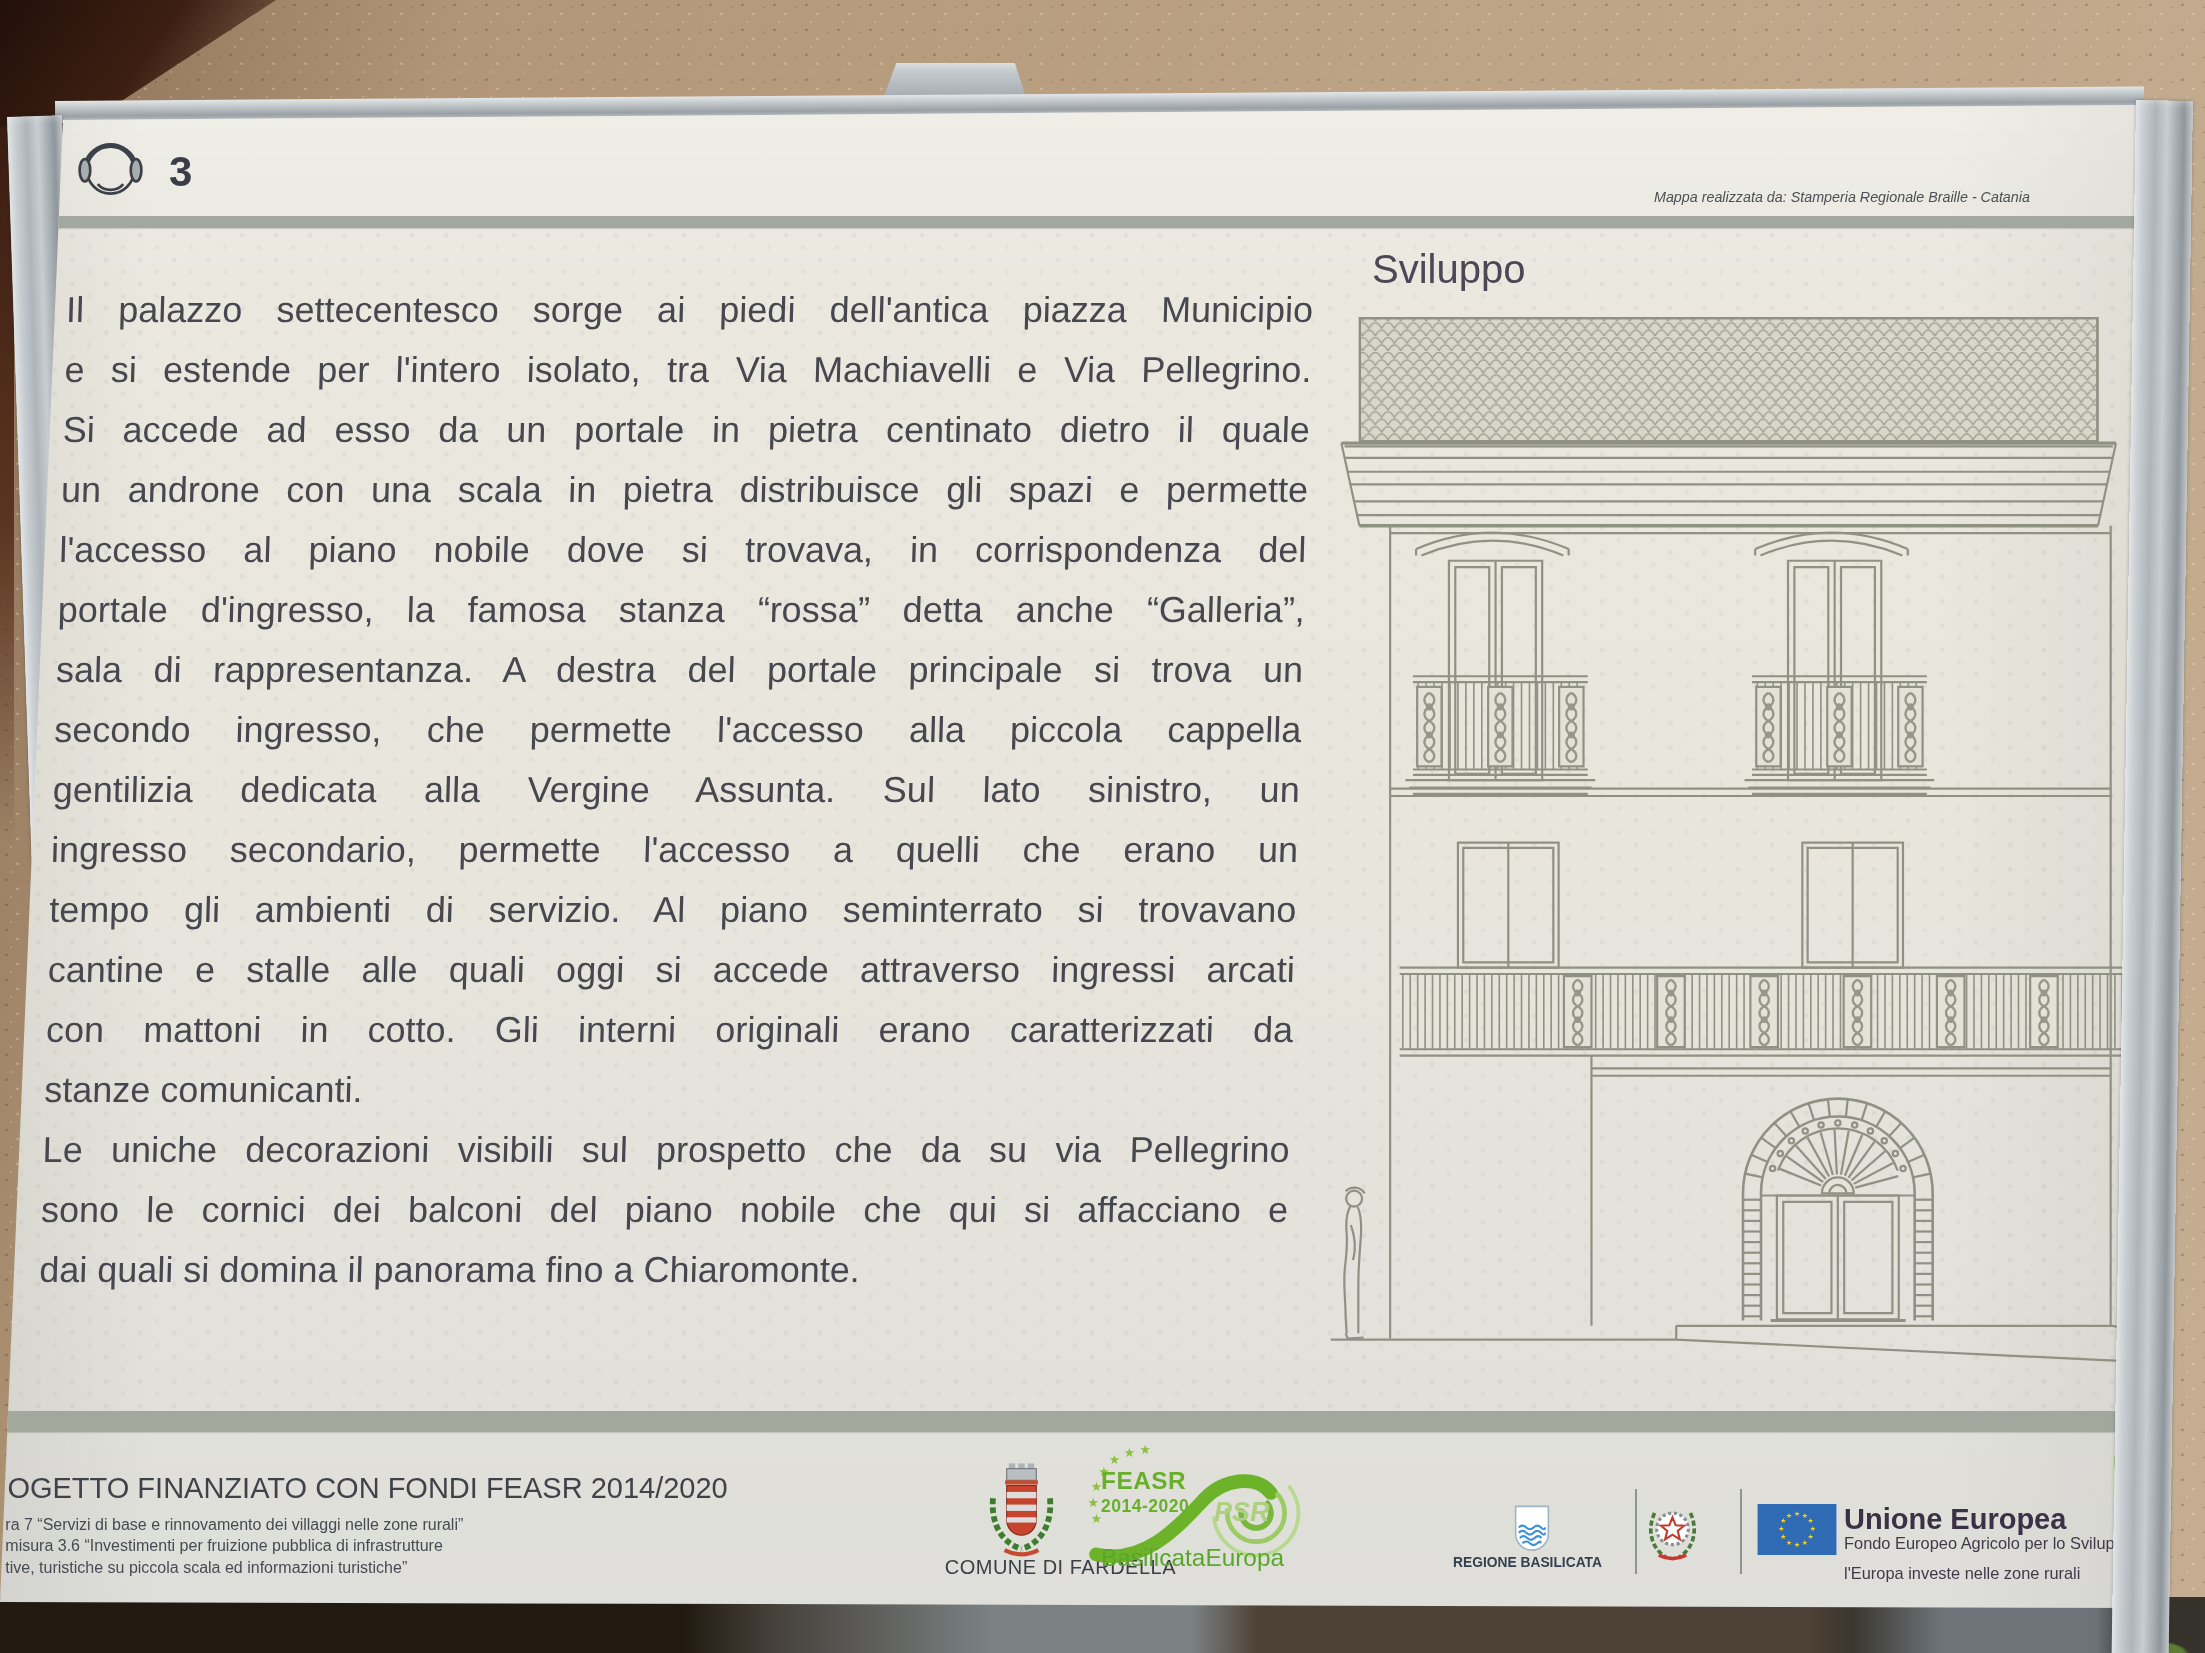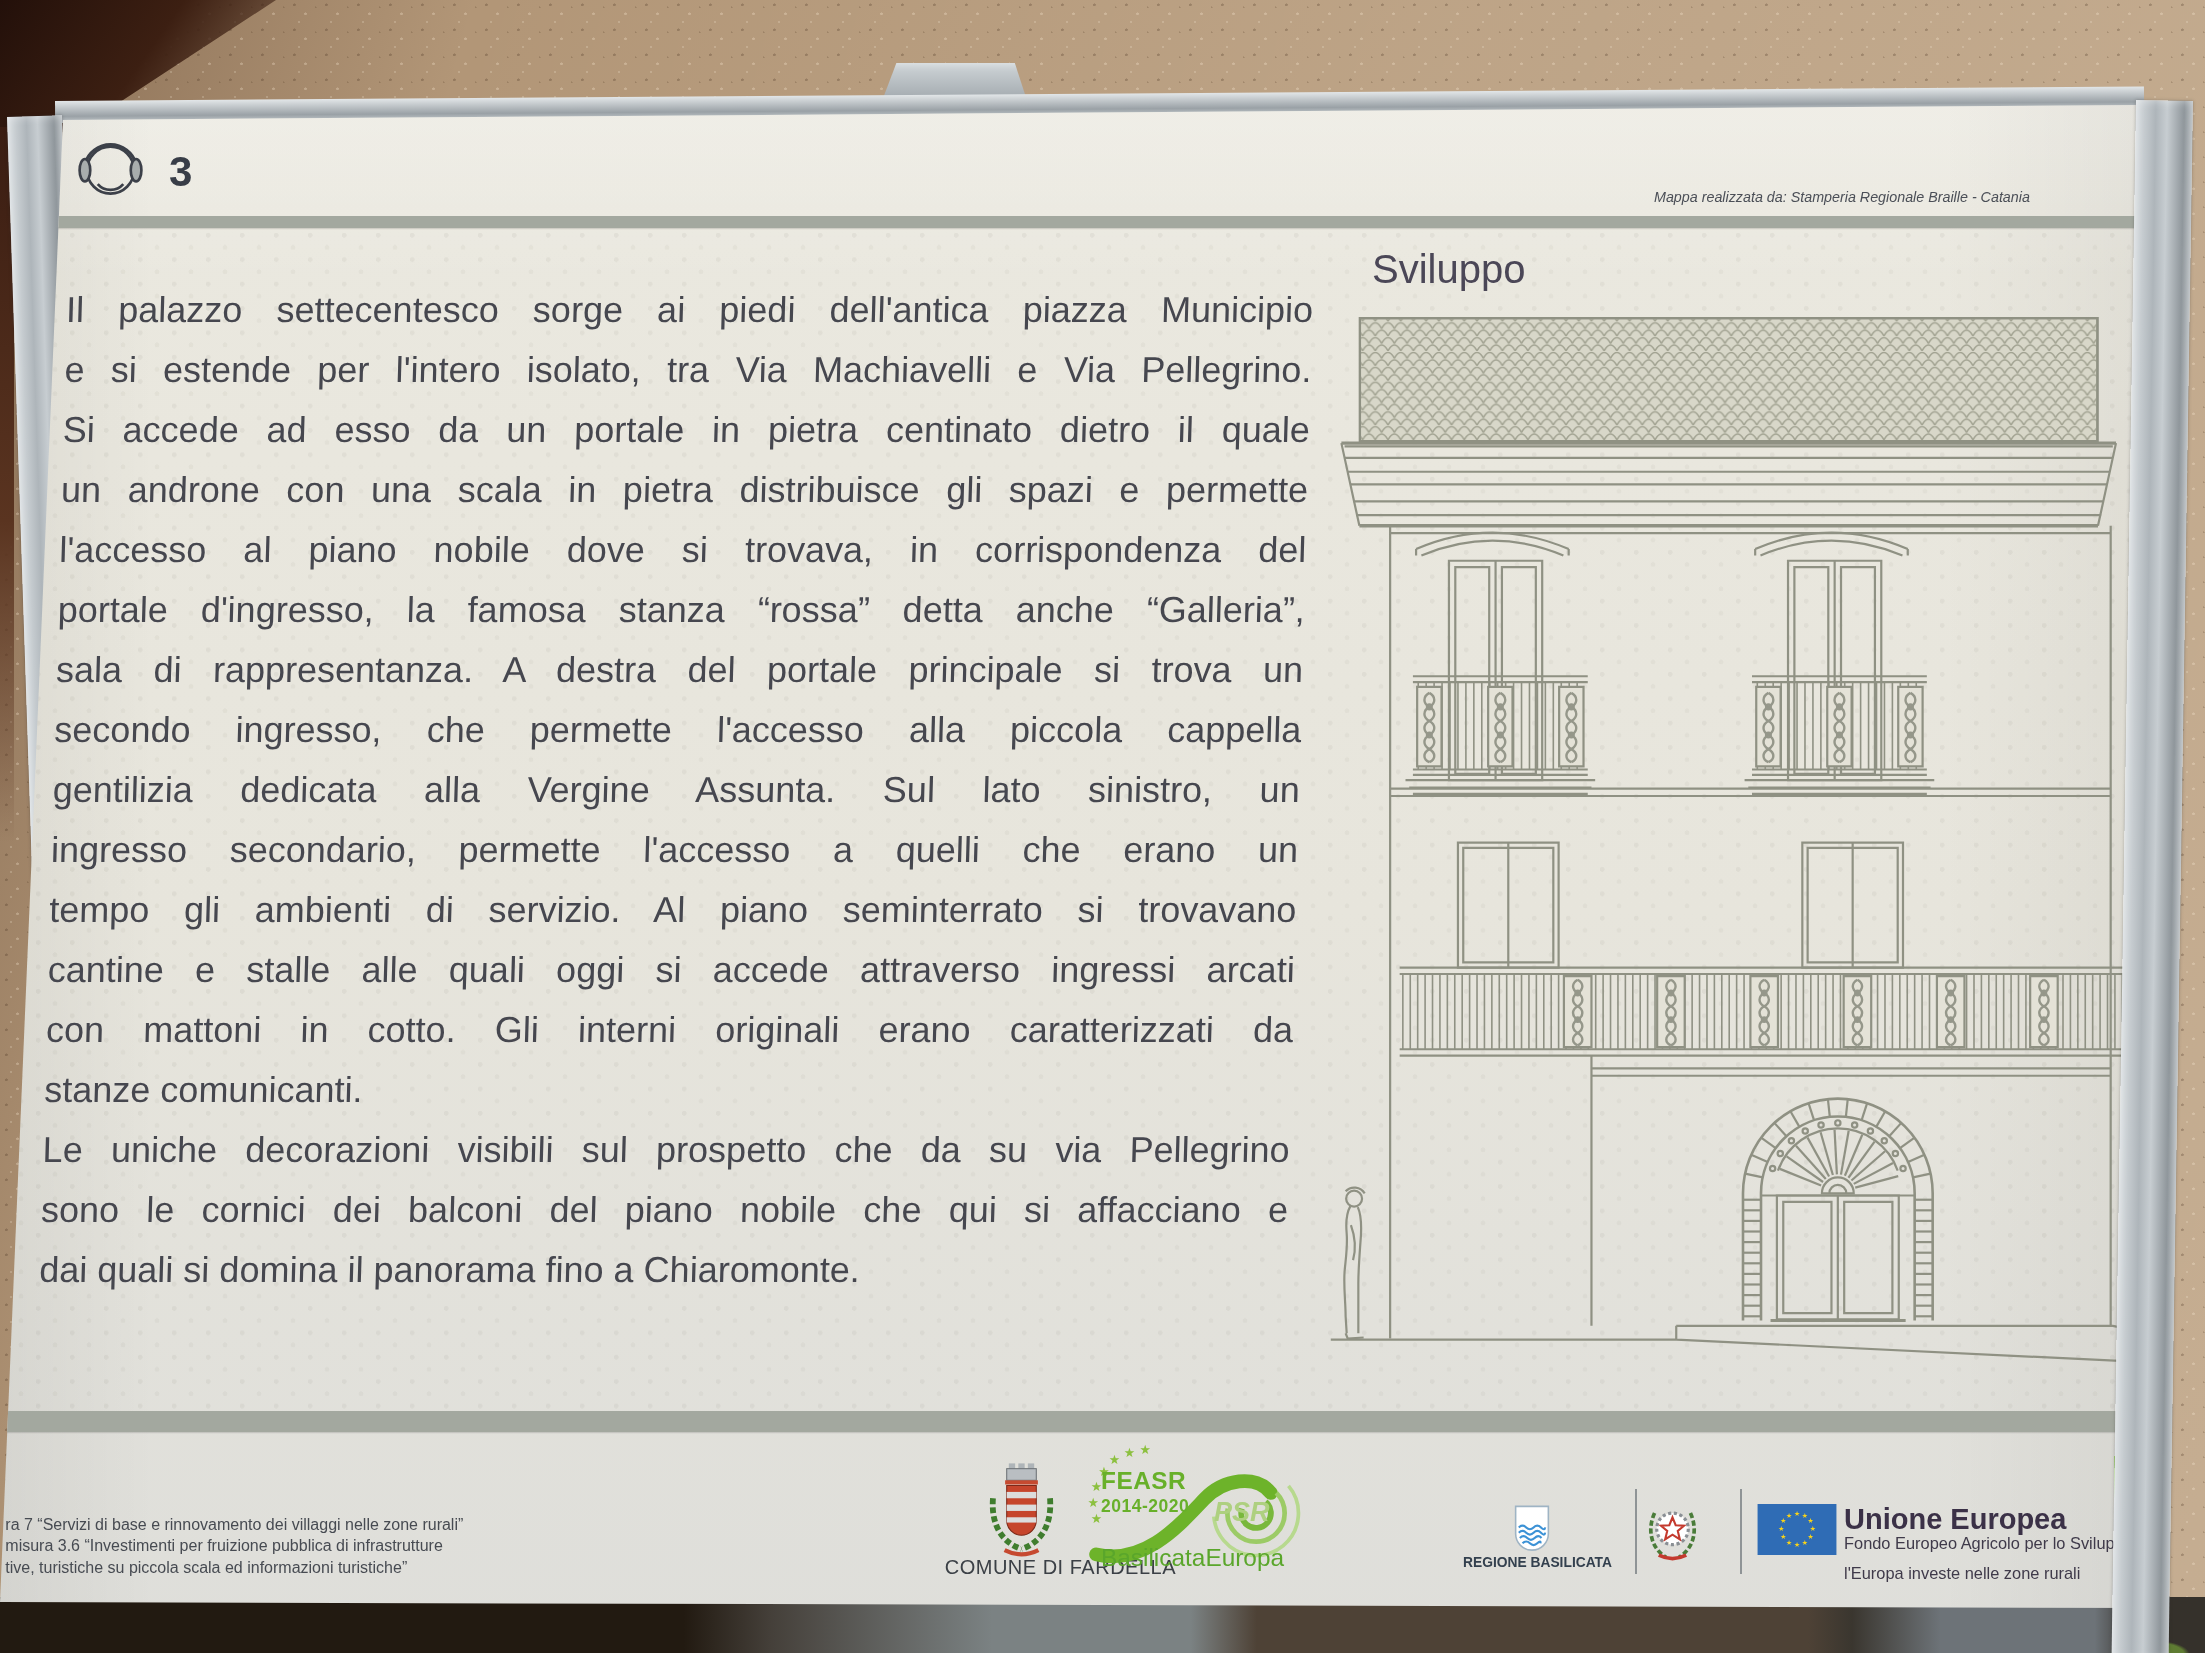--- a/index.html
+++ b/index.html
@@ -62,21 +62,21 @@
   #elev path,#elev line,#elev rect,#elev circle{vector-effect:non-scaling-stroke;}
   
   #funding-title{left:7.4px;top:1472px;font-size:29px;color:#3f4349;white-space:nowrap;}
   .fline{left:5.3px;font-size:16px;color:#474b52;white-space:nowrap;}
   #comune-name{left:869px;top:1556px;width:307px;text-align:right;font-size:20px;color:#3b4046;letter-spacing:0.5px;}
   #feasr-title{left:1101px;top:1467px;font-size:24.4px;font-weight:bold;color:#68b02a;letter-spacing:0.5px;}
   #feasr-years{left:1101px;top:1496px;font-size:17.5px;font-weight:bold;color:#68b02a;letter-spacing:0.5px;}
   #psr{left:1214px;top:1497px;font-size:27px;font-style:italic;font-weight:bold;color:#aed080;}
   #feasr-brand{left:1101px;top:1544px;font-size:24.4px;font-weight:500;color:#5aa62b;}
   .vdiv{top:1489px;width:1.6px;height:85px;background:#8f9496;}
-  #regione-name{left:1453px;top:1555px;width:159px;text-align:right;font-size:13.8px;font-weight:bold;color:#33404e;}
+  #regione-name{left:1453px;top:1555px;width:159px;text-align:left;font-size:13.8px;font-weight:bold;color:#33404e;}
   #eu-title{left:1844px;top:1503px;font-size:29px;font-weight:bold;color:#3b3147;}
   #eu-sub1{left:1844px;top:1534px;font-size:16.4px;color:#3f3a4a;}
   #eu-sub2{left:1844px;top:1553px;font-size:16.4px;color:#3f3a4a;margin-top:11px;}
 </style>
 </head>
 <body>
 
 <div class="abs" id="wall"></div>
 <div class="abs" id="dark-corner"></div>
 <div class="abs" id="left-sliver"></div>
@@ -445,20 +445,21 @@
         <path d="M88 1808 a23 23 0 0 1 36 4"></path>
         <path d="M97 1836 c-8 14 -9 30 -7 52 c2 26 -2 48 -4 72 c-2 30 2 58 2 84 l2 32"></path>
         <path d="M111 1838 c8 18 7 44 5 66 c-2 28 -4 52 -4 78 l0 94"></path>
         <path d="M88 2076 l4 10 l30 -2"></path>
         <path d="M98 1872 c8 22 10 44 4 66"></path>
       </g>
     </g>
   </svg>
 
   <div class="abs grayband" style="top:1411px;height:21px;"></div>
+  <div class="abs" id="funding-title">OGETTO FINANZIATO CON FONDI FEASR 2014/2020</div>
   <div class="abs fline" style="top:1516px">ra 7 “Servizi di base e rinnovamento dei villaggi nelle zone rurali”</div>
   <div class="abs fline" style="top:1537px">misura 3.6 “Investimenti per fruizione pubblica di infrastrutture</div>
   <div class="abs fline" style="top:1559px">tive, turistiche su piccola scala ed informazioni turistiche”</div>
 
   <svg class="abs" style="left:975px;top:1459px" width="93" height="106" viewBox="0 0 176 200">
     <path d="M34 74 C30 126 52 158 88 170" fill="none" stroke="#3f7d2e" stroke-width="11" stroke-dasharray="11 6"></path>
     <path d="M142 74 C146 126 124 158 88 170" fill="none" stroke="#3f7d2e" stroke-width="11" stroke-dasharray="11 6"></path>
     <rect x="64" y="8" width="12" height="12" fill="#aeb4b8"></rect>
       <rect x="82" y="8" width="12" height="12" fill="#aeb4b8"></rect>
       <rect x="100" y="8" width="12" height="12" fill="#aeb4b8"></rect>

